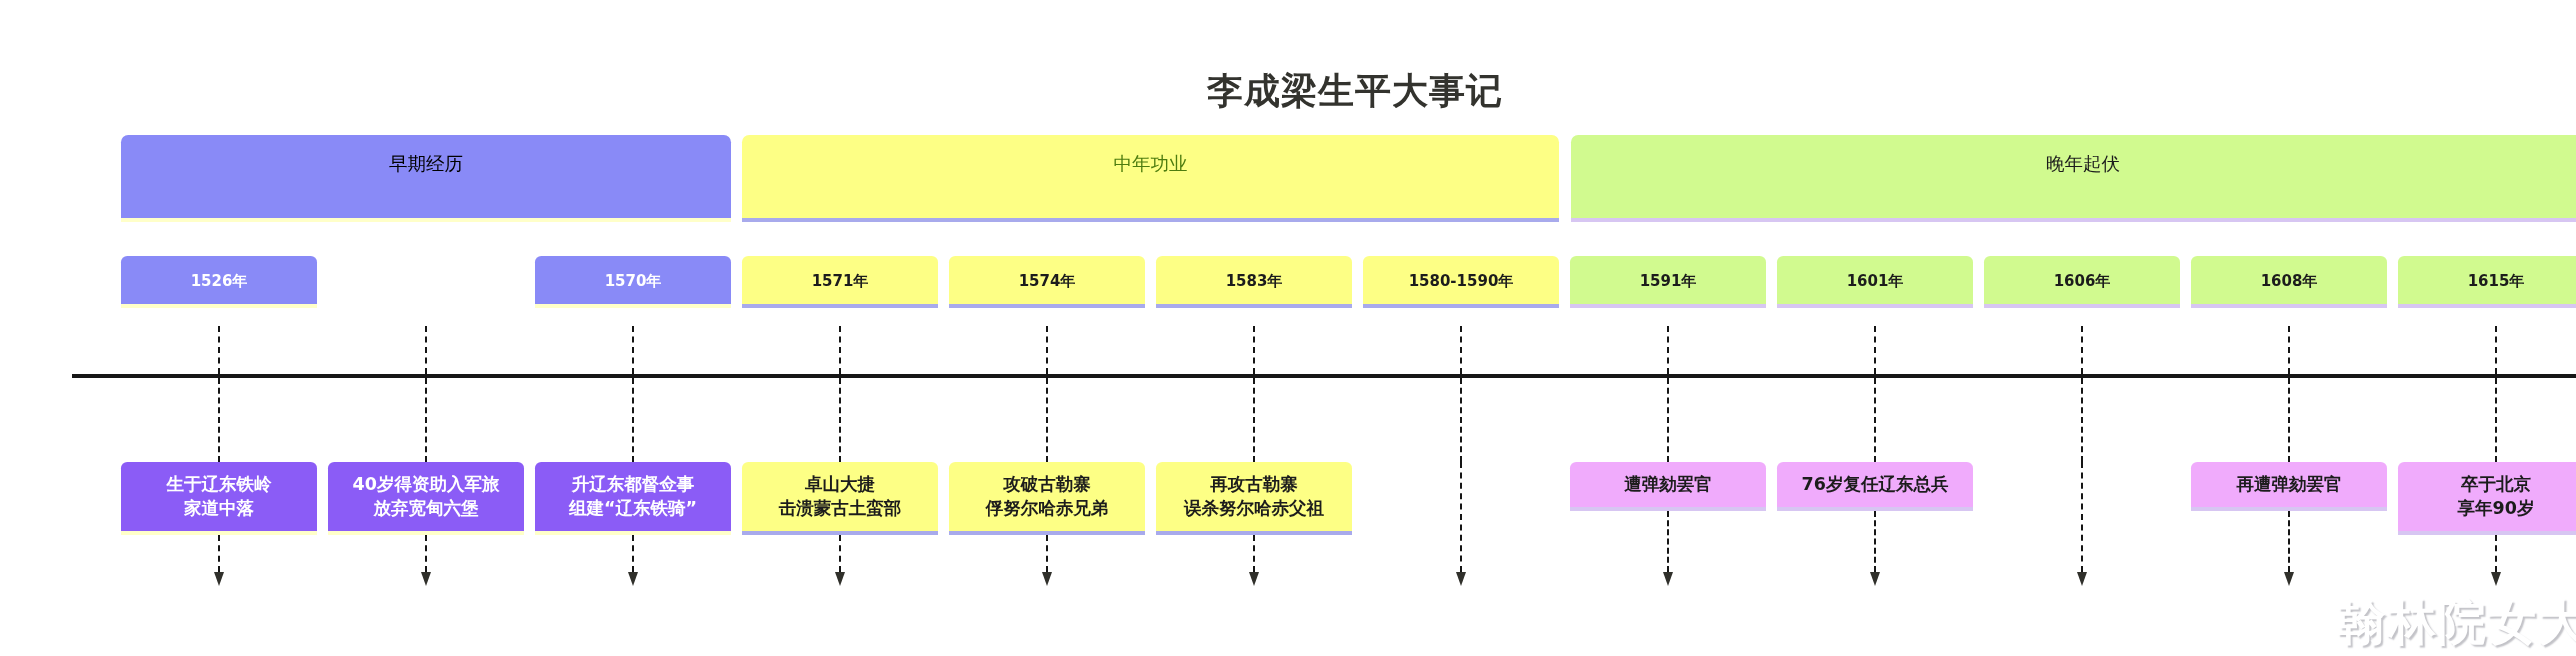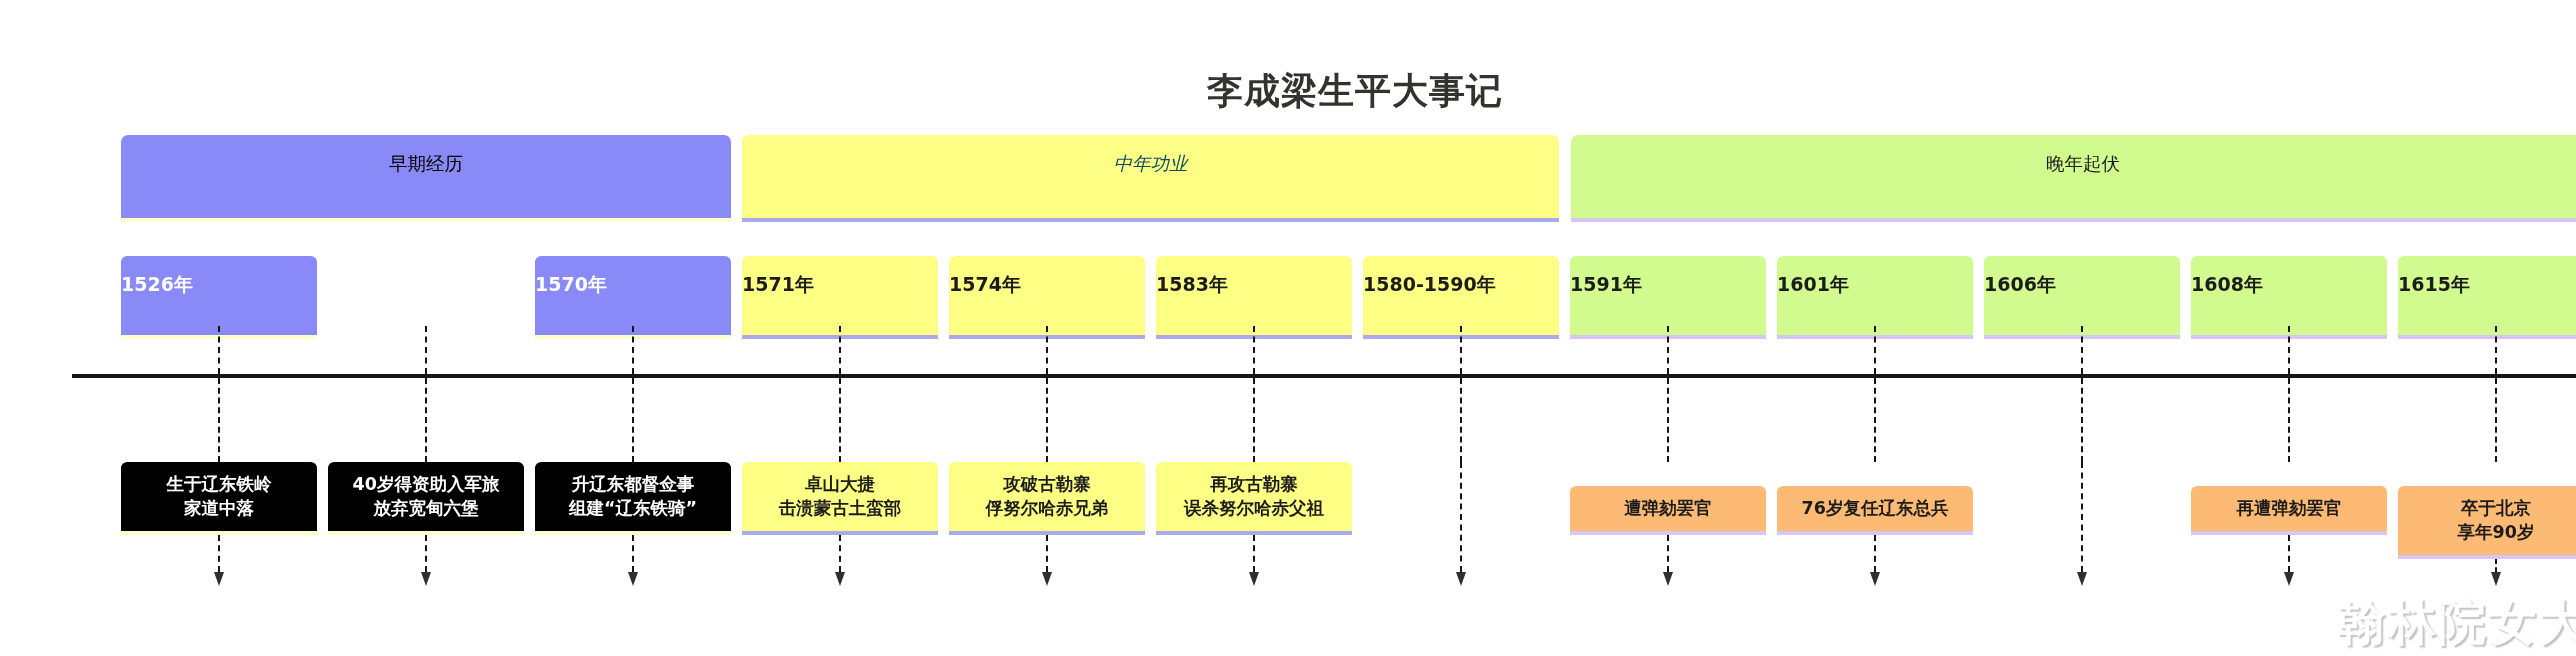--- a/index.html
+++ b/index.html
@@ -20,60 +20,61 @@
   
   .band{
     position:absolute;top:135px;height:67px;
     border-radius:7.2px 7.2px 0 0;
     text-align:center;
     font-size:18.5px;
     padding-top:15.5px;
     box-sizing:content-box;
   }
   .band-early{left:121px;width:610px;background:#898af7;color:#000000;border-bottom:4.6px solid #ffffc9;}
-  .band-middle{left:742px;width:817px;background:#fdff85;color:#0c4a6e;border-bottom:4.6px solid #a8aaec;font-style:italic;}
+  .band-middle{left:742px;width:817px;background:#fdff85;color:#4d7c0f;border-bottom:4.6px solid #a8aaec;}
   .band-late{left:1571px;width:1024px;background:#d1fa8f;color:#1c1c1c;border-bottom:4.6px solid #d7c6f2;}
   
   .axis-line{
     position:absolute;top:374px;left:72px;width:2545px;height:4.1px;
     background:#161616;
   }
   
   .col{
     position:absolute;top:0;height:100%;
     left:calc(121px + var(--i) * 207px);
     width:196px;
   }
   .year-box{
-    position:absolute;top:256px;left:0;width:100%;height:83px;
+    position:absolute;top:256px;left:0;width:100%;height:52px;
     box-sizing:border-box;
     border-radius:6.2px 6.2px 0 0;
-    font-size:19px;font-weight:bold;
+    text-align:center;
+    font-size:15px;font-weight:bold;
     padding-top:15.5px;
   }
   .sec0 .year-box{background:#898af7;color:#ffffff;border-bottom:4.6px solid #ffffc9;}
   .sec1 .year-box{background:#fdff85;color:#1c1c1c;border-bottom:4.6px solid #a8aaec;}
   .sec2 .year-box{background:#d1fa8f;color:#1c1c1c;border-bottom:4.6px solid #d7c6f2;}
   .dash{width:0;border-left:2.6px dashed #151515;}
   .dash-a{position:absolute;top:326px;height:48px;left:calc(50% - 1px);}
   .dash-b{position:absolute;top:378px;height:84px;left:calc(50% - 1px);}
   .event-wrap{
     position:absolute;top:462px;left:0;width:100%;height:124px;
     display:flex;flex-direction:column;align-items:center;
   }
   .event-box{
     width:100%;box-sizing:border-box;
     border-radius:6.2px 6.2px 0 0;
     text-align:center;
     font-size:17.5px;font-weight:bold;line-height:24px;
     padding:10.3px 3.1px;
   }
-  .sec0 .event-box{background:#000000;color:#ffffff;border-bottom:4.6px solid #ffffc9;}
+  .sec0 .event-box{background:#8b5cf6;color:#ffffff;border-bottom:4.6px solid #ffffc9;}
   .sec1 .event-box{background:#fdff85;color:#1c1c1c;border-bottom:4.6px solid #a8aaec;}
-  .sec2 .event-box{background:#fdba74;color:#1c1c1c;border-bottom:4.6px solid #d7c6f2;margin-top:24px;}
+  .sec2 .event-box{background:#f0abfc;color:#1c1c1c;border-bottom:4.6px solid #d7c6f2;}
   .evt-line{display:block;}
   .dash-c{flex:1 1 auto;min-height:5.2px;}
   .down-arrow{
     width:0;height:0;flex:0 0 auto;
     border-left:5.7px solid transparent;
     border-right:5.7px solid transparent;
     border-top:14.4px solid #30302b;
   }
   
   .watermark{

